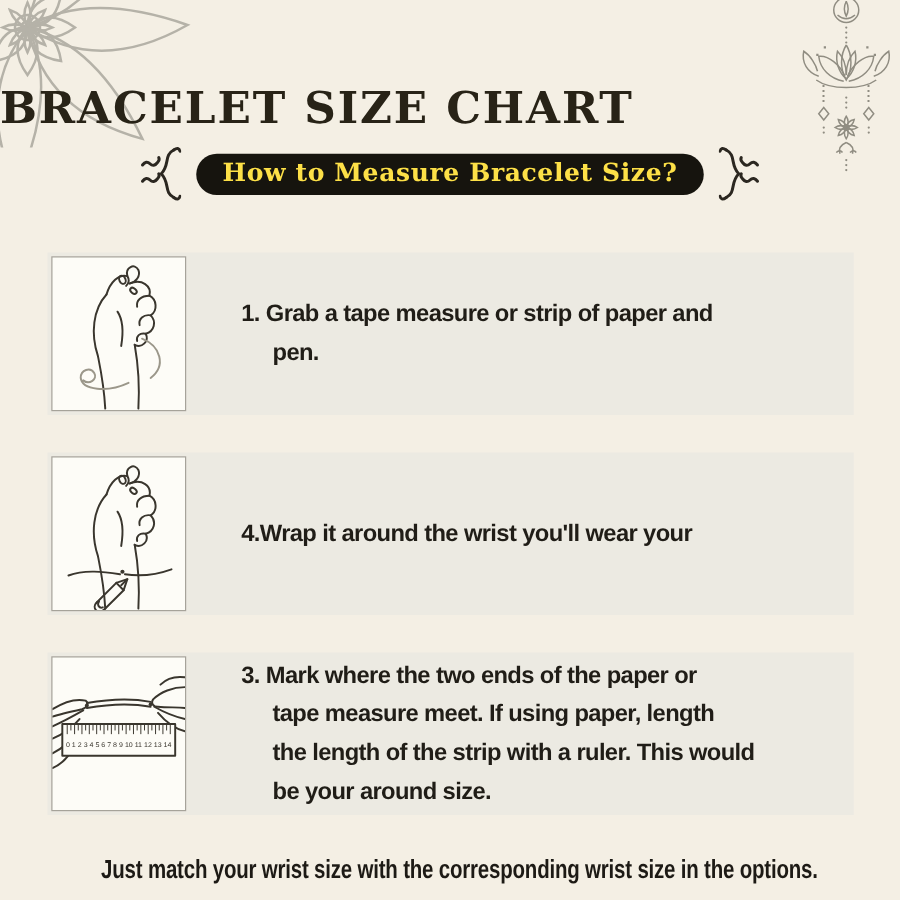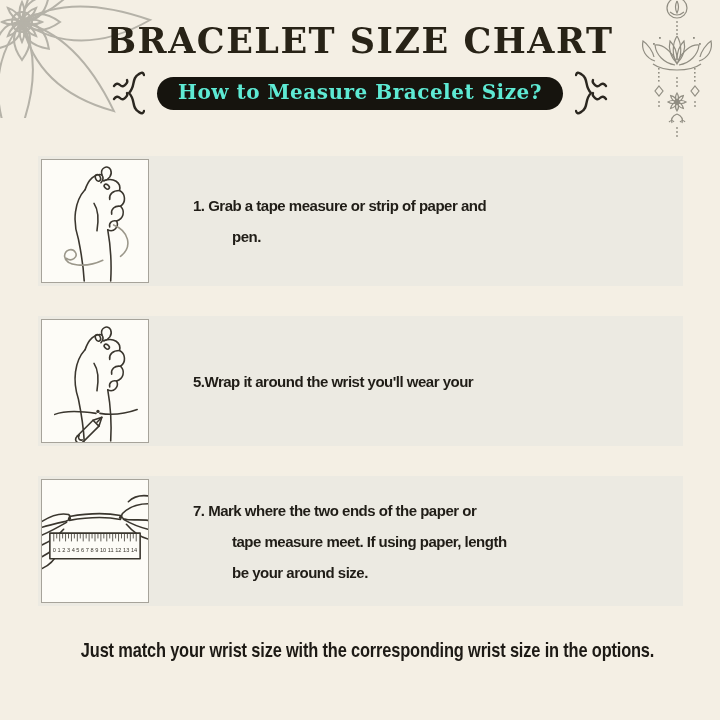--- a/index.html
+++ b/index.html
@@ -6,59 +6,59 @@
   body{
     width:720px;height:720px;position:relative;overflow:hidden;
     background:#f4efe4;
     font-family:"Liberation Sans",sans-serif;
     color:#211e18;
   }
   .deco{position:absolute;pointer-events:none;}
   #mandala{top:0;left:0;}
   #lotus{top:0;right:0;}
 
-  header{position:relative;text-align:center;padding-top:20px;}
+  header{position:relative;text-align:left;padding-top:66px;}
   .page-title{
     margin:0;
     font-family:"DejaVu Serif","Liberation Serif",serif;
     font-weight:700;
     font-size:35px;
     letter-spacing:1.5px;
     color:#282317;
   }
   .subtitle-row{
     display:flex;justify-content:center;align-items:center;
     gap:12px;margin-top:9px;
   }
   .badge{
-    background:#16140e;color:#5eead4;
+    background:#16140e;color:#fde047;
     font-family:"DejaVu Serif","Liberation Serif",serif;
     font-weight:700;font-size:20px;letter-spacing:0.5px;
     padding:3px 21px 6px 21px;border-radius:18px;
   }
 
   .steps{margin:40px 37px 0 38px;}
   .step{
     background:#eceae2;
     display:flex;align-items:center;
     padding:3px;margin-bottom:30px;
     min-height:124px;
   }
   .illus{
     flex:0 0 auto;width:108px;height:124px;box-sizing:border-box;
     background:#fdfcf7;border:1px solid #a6a39a;
   }
   .illus svg{display:block;width:100%;height:100%;}
   .step-text{
     margin-left:44px;width:500px;
-    font-size:15px;font-weight:bold;
+    font-size:19px;font-weight:bold;
     letter-spacing:-0.5px;line-height:31px;
     color:#201d17;
   }
-  .step-text div + div{margin-left:39px;}
+  .step-text div + div{margin-left:25px;}
 
   .footer{margin-top:32px;text-align:center;}
   .footer span{
     display:inline-block;white-space:nowrap;
     font-size:21px;font-weight:bold;letter-spacing:-0.2px;
     color:#1d1a15;
     transform:scaleX(0.78);transform-origin:center;
   }
 
   .hand-art{stroke:#3a362e;stroke-width:1.6;fill:none;stroke-linecap:round;stroke-linejoin:round;}
@@ -226,21 +226,21 @@
           <path d="M52,102 L36,118"></path>
           <path d="M58,108 L42,124"></path>
           <path d="M36,118 C32,122 36,128 42,124"></path>
           <path d="M52,102 L61,99 L58,108 L52,102"></path>
           <path d="M61,99 L56,104"></path>
           <path d="M38,117 C36,120 38,123 41,122"></path>
         </g>
       </svg>
     </div>
     <div class="step-text">
-      <div>5.Wrap it around the wrist you'll wear your</div>
+      <div>4.Wrap it around the wrist you'll wear your</div>
     </div>
   </section>
 
   <section class="step">
     <div class="illus">
       <svg viewBox="0 0 108 124">
         <g class="hand-art" stroke-width="1.3">
           <path d="M0,42 C8,37 18,33 27,35 C30,37 28,41 24,42 C15,44 6,46 0,48"></path>
           <path d="M0,56 C9,52 18,47 25,43"></path>
           <path d="M0,66 C9,62 17,56 22,50"></path>
@@ -254,22 +254,23 @@
           <path d="M28,41 C45,38 64,37 80,40"></path>
           <circle cx="28" cy="39" r="1.6" fill="#3a362e" stroke="none"></circle>
           <circle cx="80" cy="38" r="1.6" fill="#3a362e" stroke="none"></circle>
           <rect x="8" y="54" width="92" height="26" fill="#fdfcf7"></rect>
           <path stroke-width="0.8" d="M12,55v7M15,55v4M18,55v7M21,55v4M24,55v7M27,55v4M30,55v7M33,55v4M36,55v7M39,55v4M42,55v7M45,55v4M48,55v7M51,55v4M54,55v7M57,55v4M60,55v7M63,55v4M66,55v7M69,55v4M72,55v7M75,55v4M78,55v7M81,55v4M84,55v7M87,55v4M90,55v7M93,55v4M96,55v7"></path>
           <text x="11" y="73" textLength="86" lengthAdjust="spacingAndGlyphs" font-size="5.5" fill="#3a362e" stroke="none">0 1 2 3 4 5 6 7 8 9 10 11 12 13 14</text>
         </g>
       </svg>
     </div>
     <div class="step-text">
-      <div>7. Mark where the two ends of the paper or</div>
+      <div>3. Mark where the two ends of the paper or</div>
       <div>tape measure meet. If using paper, length</div>
+      <div>the length of the strip with a ruler. This would</div>
       <div>be your around size.</div>
     </div>
   </section>
 
 </main>
 
 <div class="footer">
   <span>Just match your wrist size with the corresponding wrist size in the options.</span>
 </div>
 

